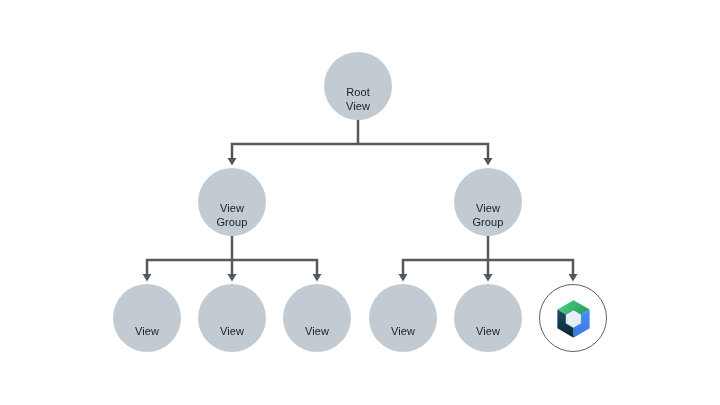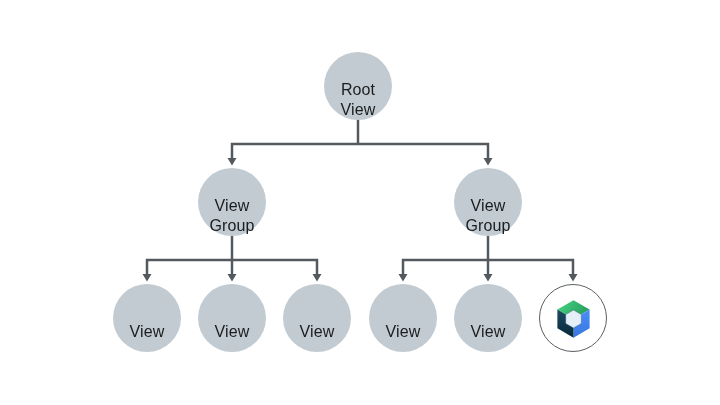--- a/index.html
+++ b/index.html
@@ -28,21 +28,21 @@
     height: 68px;
     border-radius: 50%;
     background: #c2cbd1;
     display: flex;
     align-items: center;
     justify-content: center;
     text-align: center;
     box-sizing: border-box;
   }
   .node .label {
-    font-size: 16px;
+    font-size: 11px;
     line-height: 1.26;
     color: #1a1d1f;
     white-space: pre-line;
     letter-spacing: 0.1px;
     margin-top: 28px;
   }
   .node-root        { left: 324px; top: 52px;  }
   .node-vg-left     { left: 198px; top: 168px; }
   .node-vg-right    { left: 454px; top: 168px; }
   .node-v1          { left: 113px; top: 284px; }

